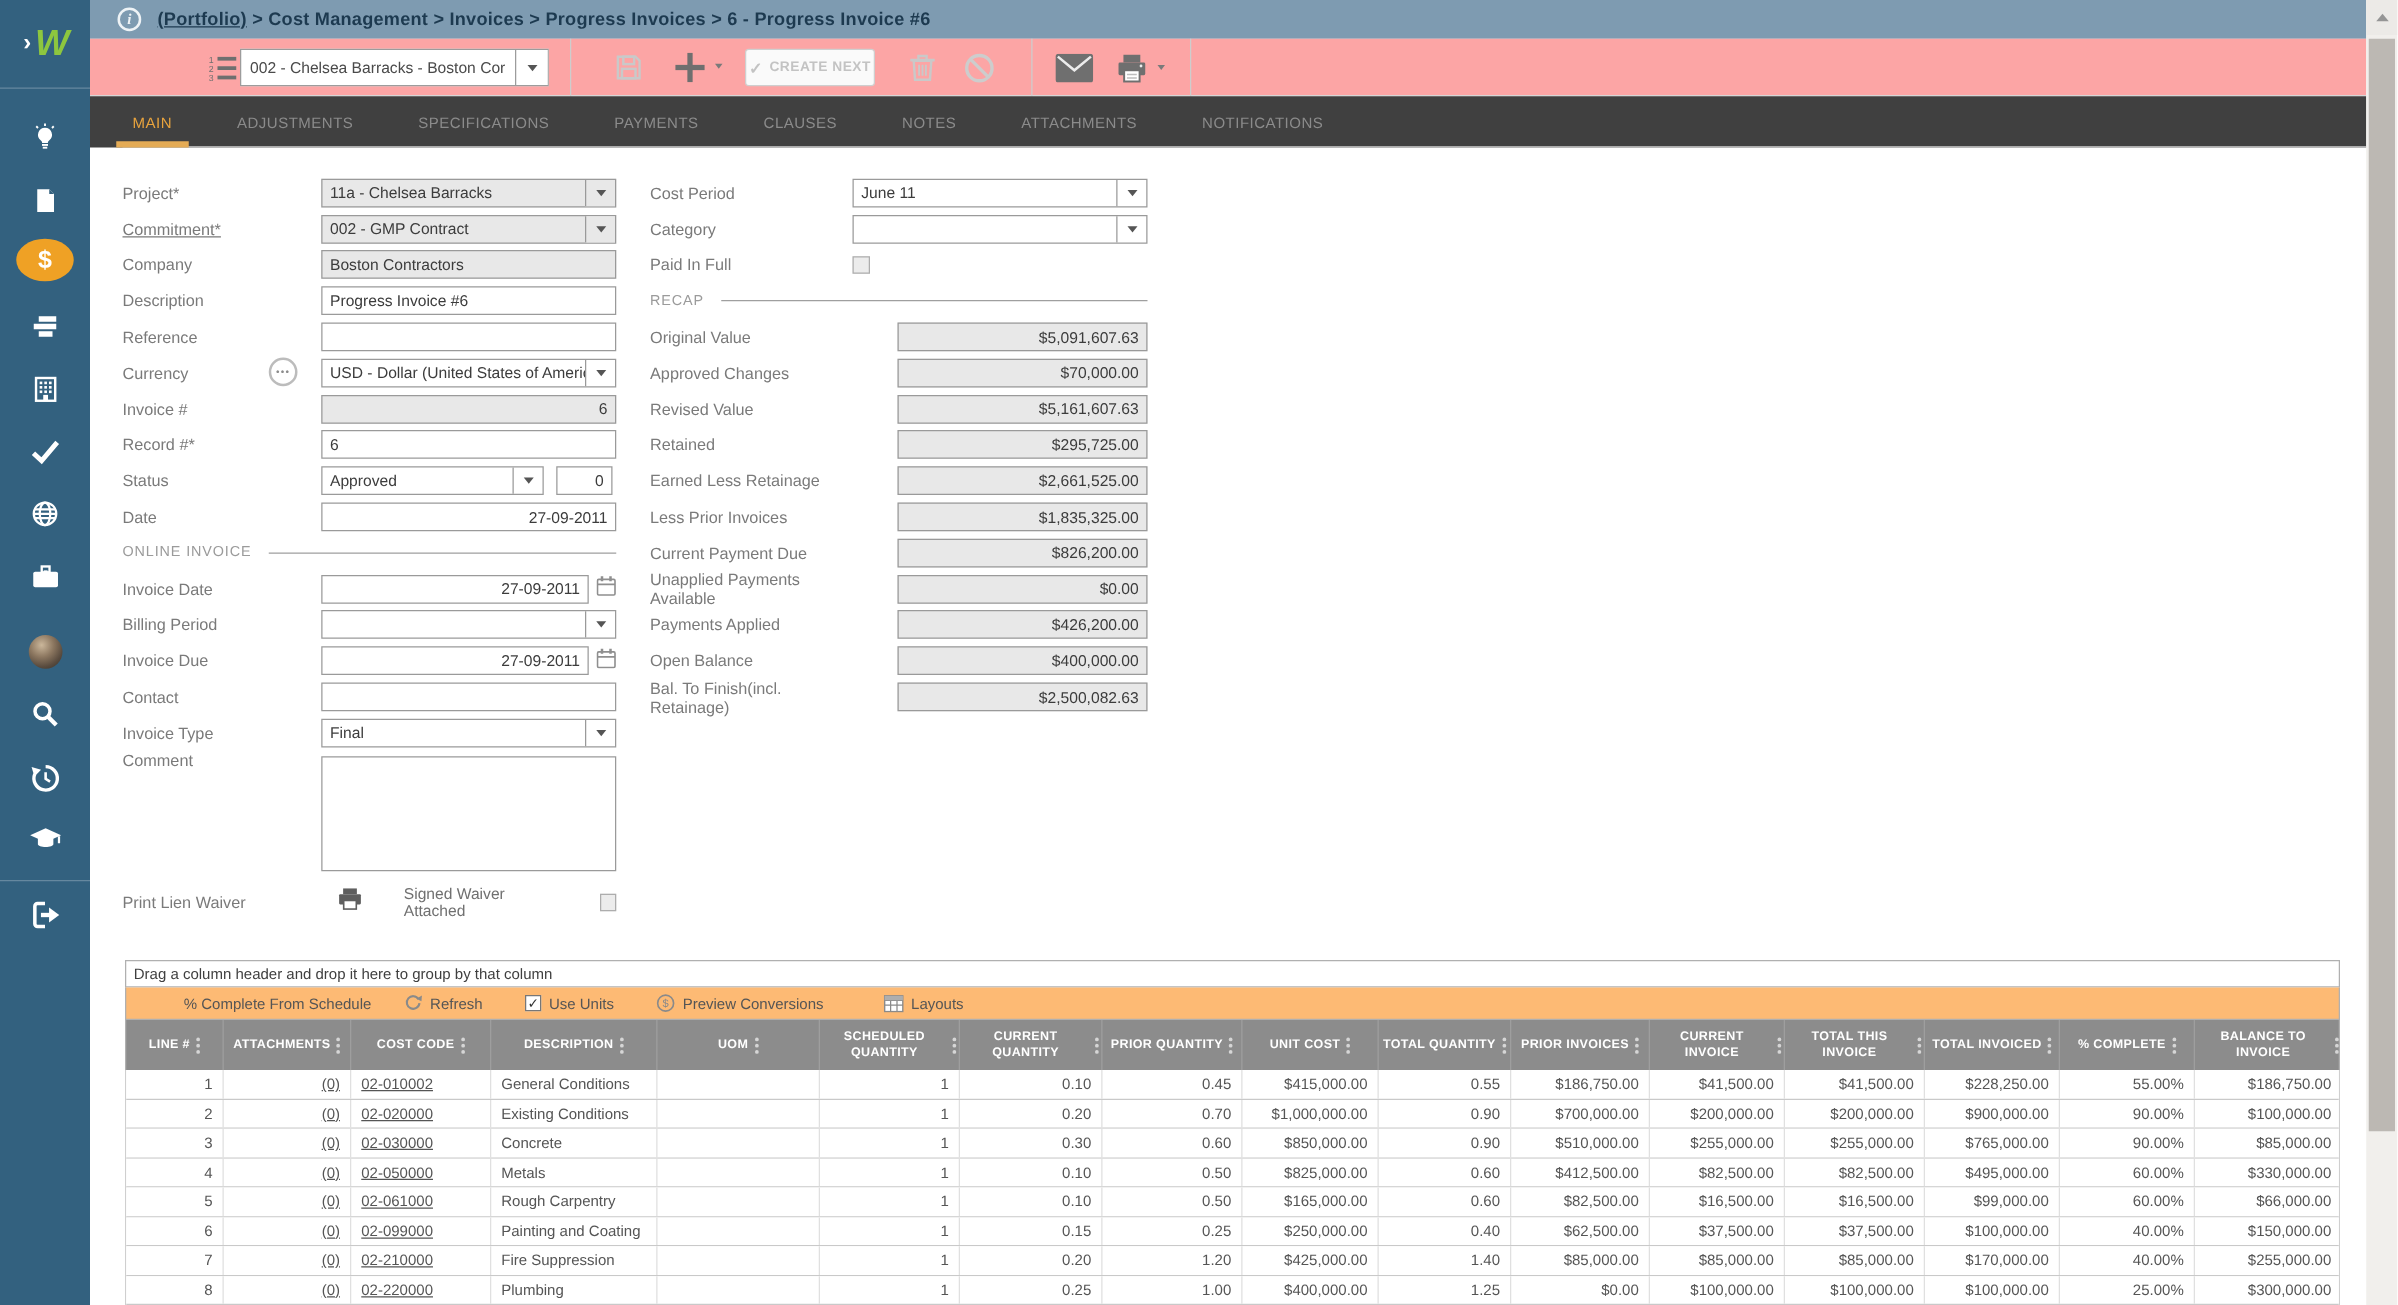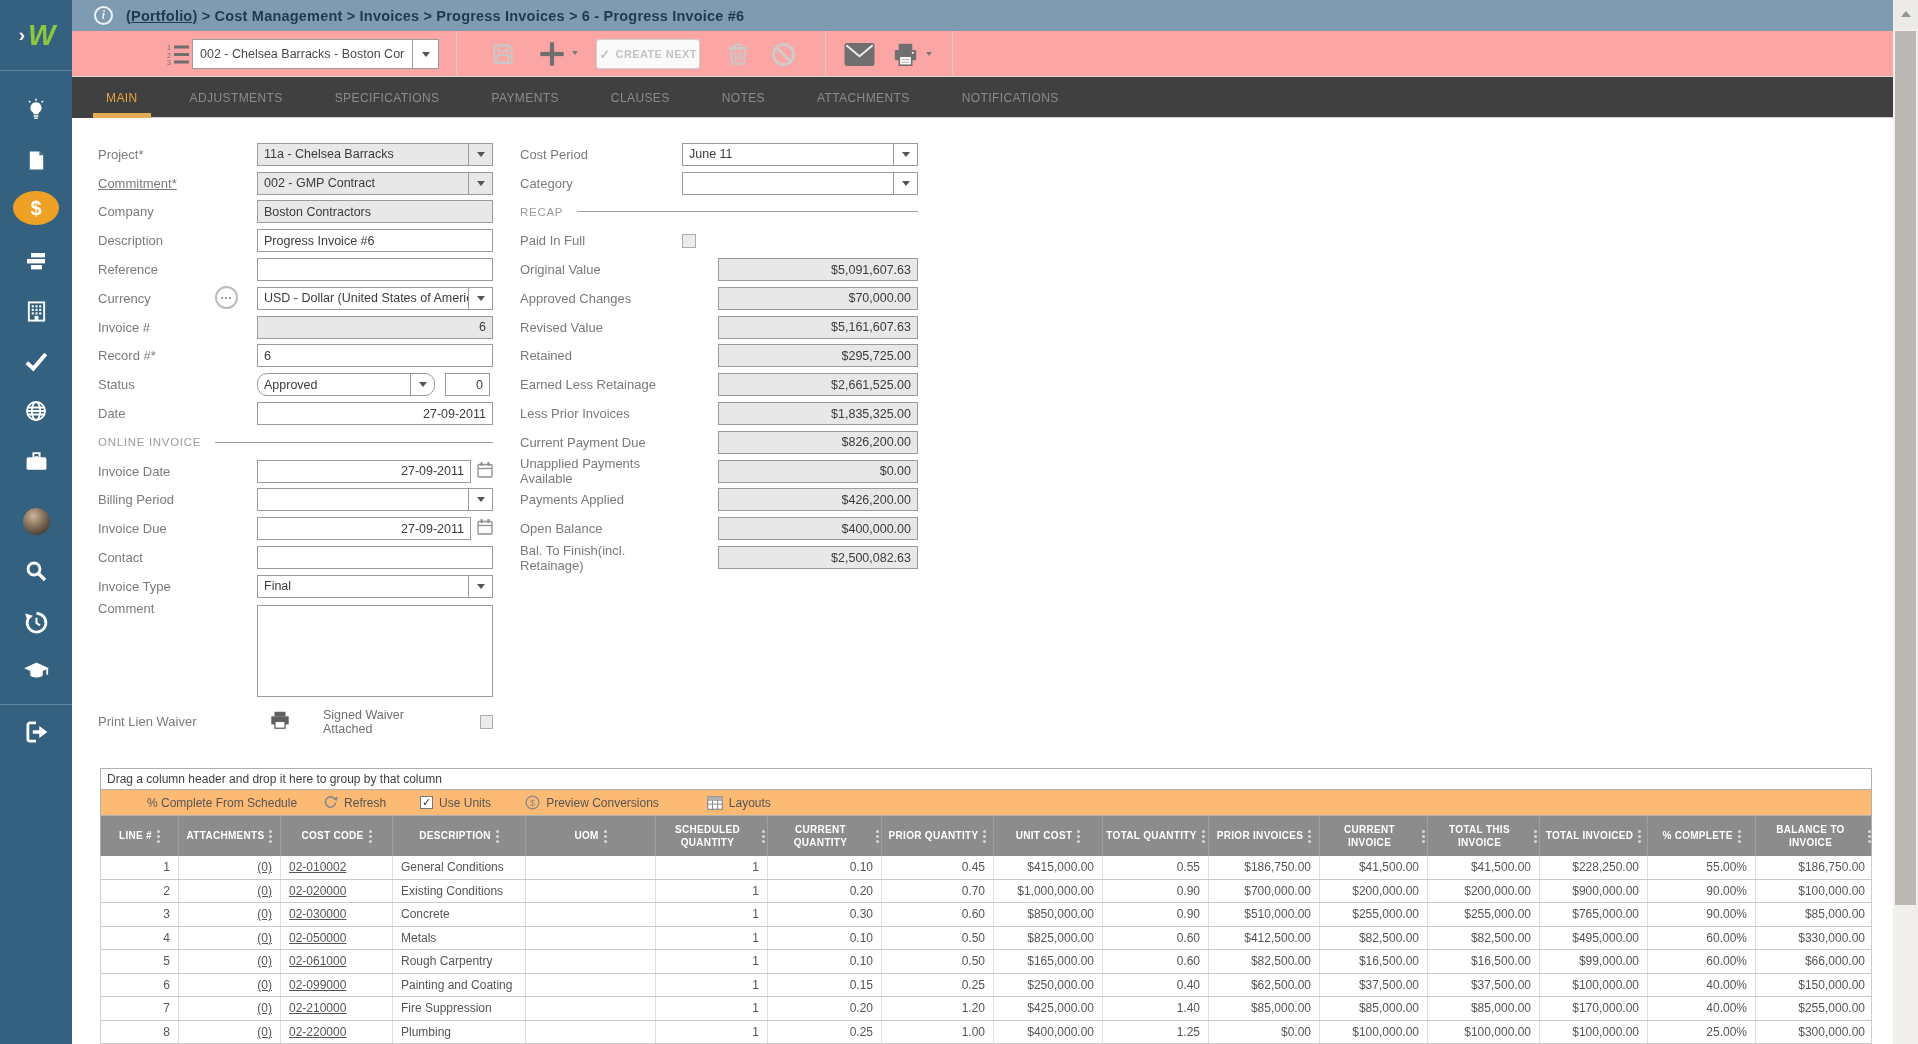--- a/index.html
+++ b/index.html
@@ -404,21 +404,21 @@
       </div>
     </div>
     <div class="frow">
       <div class="flabel">Record #*</div>
       <div class="ctl inp w-full">
         <span class="cval">6</span>
       </div>
     </div>
     <div class="frow">
       <div class="flabel">Status</div>
-      <div class="ctl sel " style="width: 178px; border-radius: 10px;">
+      <div class="ctl sel " style="width: 178px;">
         <span class="cval">Approved</span>
         <span class="abtn">
           <span class="tri"></span>
         </span>
       </div>
       <div class="ctl mini">
         <span class="cval">0</span>
       </div>
     </div>
     <div class="frow">
@@ -506,27 +506,27 @@
     </div>
     <div class="frow">
       <div class="flabel">Category</div>
       <div class="ctl sel w-full">
         <span class="cval"></span>
         <span class="abtn">
           <span class="tri"></span>
         </span>
       </div>
     </div>
+    <div class="frow">
+      <div class="flabel">Paid In Full</div>
+      <span class="cbx"></span>
+    </div>
     <div class="frow fsection">
       <span class="sectitle">RECAP</span>
       <span class="secline"></span>
-    </div>
-    <div class="frow">
-      <div class="flabel">Paid In Full</div>
-      <span class="cbx"></span>
     </div>
     <div class="frow">
       <div class="flabel">Original Value</div>
       <div class="ctl inp recap-inp ro ar">
         <span class="cval">$5,091,607.63</span>
       </div>
     </div>
     <div class="frow">
       <div class="flabel">Approved Changes</div>
       <div class="ctl inp recap-inp ro ar">

